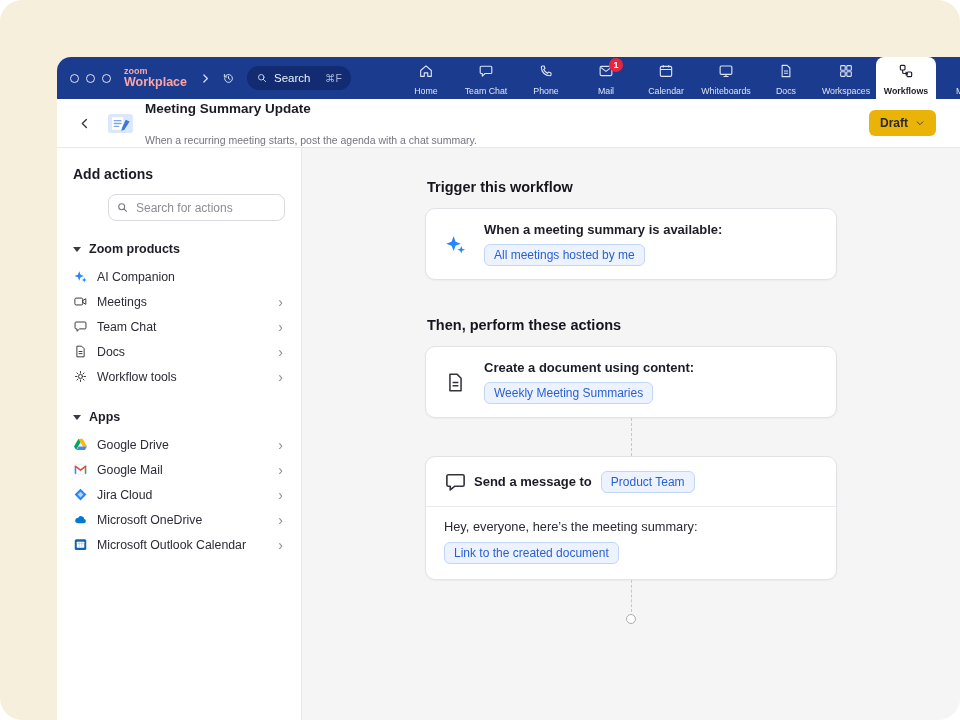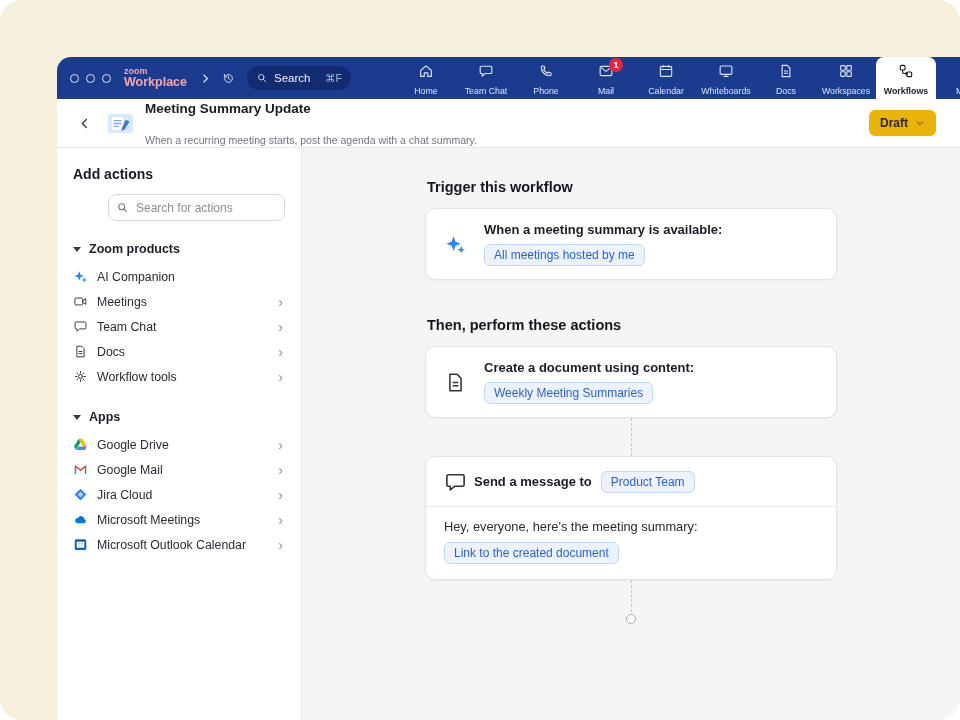--- a/index.html
+++ b/index.html
@@ -324,21 +324,21 @@
               </span>
             <span>Jira Cloud</span>
             <span class="chev">›</span>
           </div>
           <div class="sb-item">
             <span class="ic">
                 <svg viewBox="0 0 24 24">
                   <path d="M7.3 17.8h9.8a3.4 3.4 0 0 0 .9-6.7 5.3 5.3 0 0 0-10-1.5 4.1 4.1 0 0 0-.7 8.2z" fill="#0078D4"></path>
                 </svg>
               </span>
-            <span>Microsoft Meetings</span>
+            <span>Microsoft OneDrive</span>
             <span class="chev">›</span>
           </div>
           <div class="sb-item">
             <span class="ic">
                 <svg viewBox="0 0 24 24">
                   <rect x="2.8" y="3.6" width="18.4" height="17" rx="2.4" fill="#1066B5"></rect>
                   <rect x="6" y="7.5" width="12" height="9.5" rx="1" fill="#fff"></rect>
                   <path d="M6 10.6h12M10 7.5v9.5M14 7.5v9.5" stroke="#9cc0e8" stroke-width="1"></path>
                 </svg>
               </span>

